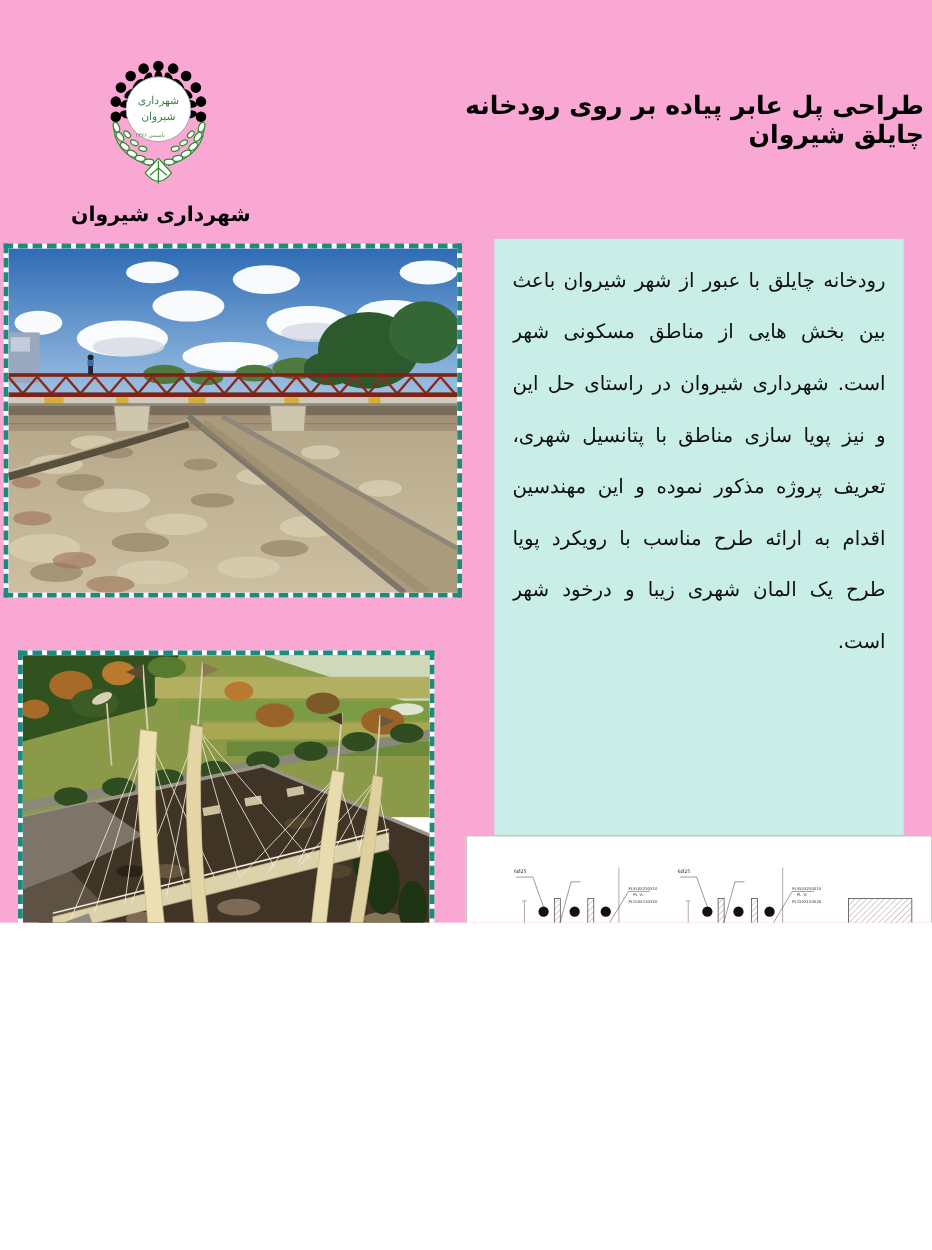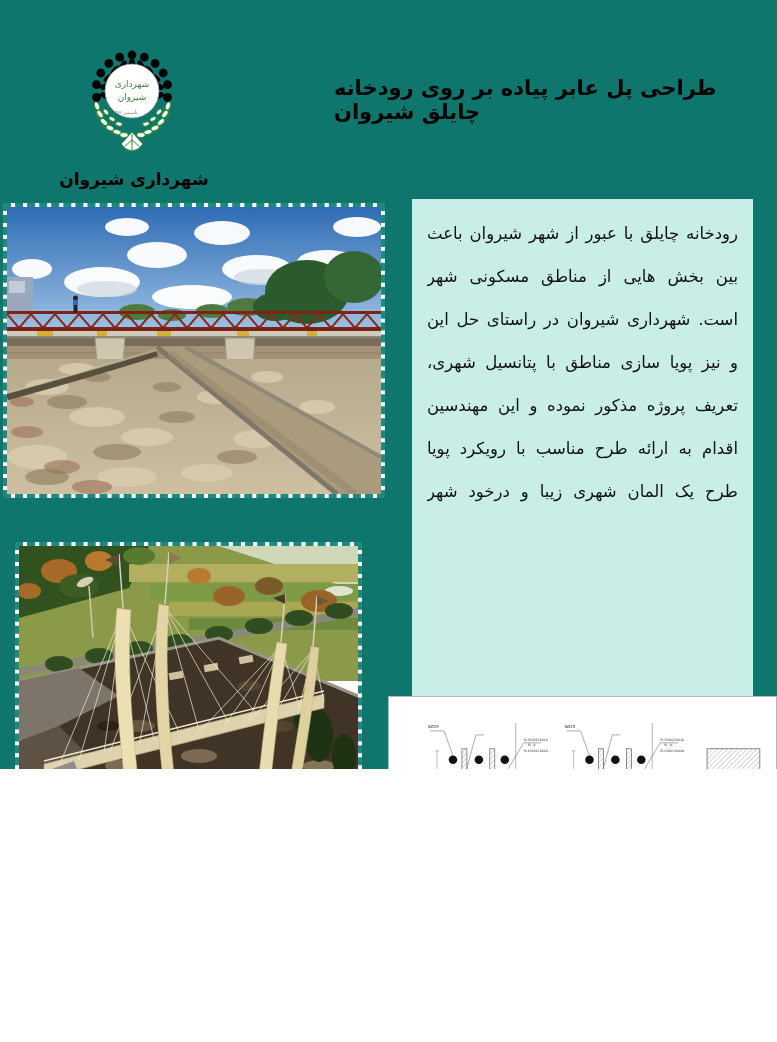--- a/index.html
+++ b/index.html
@@ -1,19 +1,19 @@
 <!DOCTYPE html>
 <html lang="fa" style="--accent_teal: #1e8a7e; --intro_bg: #c9eee8; --title_color: #000000; --sheet_border: #b8b8b8;"><head>
 <meta charset="utf-8">
 <style>
   html,body{margin:0;padding:0;background:#fff;font-family:"DejaVu Sans",sans-serif;}
-  #page{position:relative;width:777px;height:769px;background:#0f766e;overflow:hidden;text-decoration:underline;}
+  #page{position:relative;width:777px;height:769px;background:#f9a8d4;overflow:hidden;text-decoration:underline;}
   .abs{position:absolute;}
 
-  #page-title{top:76px;right:7px;width:436px;text-align:left;direction:rtl;
+  #page-title{top:76px;right:7px;width:436px;text-align:right;direction:rtl;
     font-size:21px;font-weight:bold;color:var(--title_color,#000);letter-spacing:0;}
 
   #logo{left:75px;top:44px;width:115px;height:122px;}
   #logo-caption{left:53px;top:169px;width:162px;text-align:center;direction:rtl;
     font-weight:bold;font-size:17px;color:#000;}
 
   .photo{border:4px dashed var(--accent_teal,#1e8a7e);background:#fff;}
   #photo1{left:3px;top:203px;width:374px;height:287px;}
   #photo2{left:15px;top:542px;width:339px;height:323px;}
   .photo svg{display:block;width:100%;height:100%;}
@@ -204,20 +204,21 @@
   </div>
 
   <div class="abs" id="intro-box">
     <div class="ln">رودخانه چایلق با عبور از شهر شیروان باعث جدایی</div>
     <div class="ln">بین بخش هایی از مناطق مسکونی شهر گردیده</div>
     <div class="ln">است. شهرداری شیروان در راستای حل این مشکل</div>
     <div class="ln">و نیز پویا سازی مناطق با پتانسیل شهری، اقدام به</div>
     <div class="ln">تعریف پروژه مذکور نموده و این مهندسین مشاور</div>
     <div class="ln">اقدام به ارائه طرح مناسب با رویکرد پویا سازی و</div>
     <div class="ln">طرح یک المان شهری زیبا و درخود شهر نموده</div>
+    <div class="ln last">است.</div>
   </div>
 
   <div class="abs photo" id="photo2">
     <svg viewBox="0 0 339 323" preserveAspectRatio="none">
       <rect width="339" height="135" fill="#8a9a48"></rect>
       <polygon points="200,0 339,0 339,45" fill="#cfd8b8"></polygon>
       <polygon points="0,0 130,0 110,42 0,72" fill="#31511f"></polygon>
       <g>
         <rect x="110" y="18" width="229" height="18" fill="#b2b060"></rect>
         <rect x="130" y="38" width="209" height="16" fill="#7d9a44"></rect>

